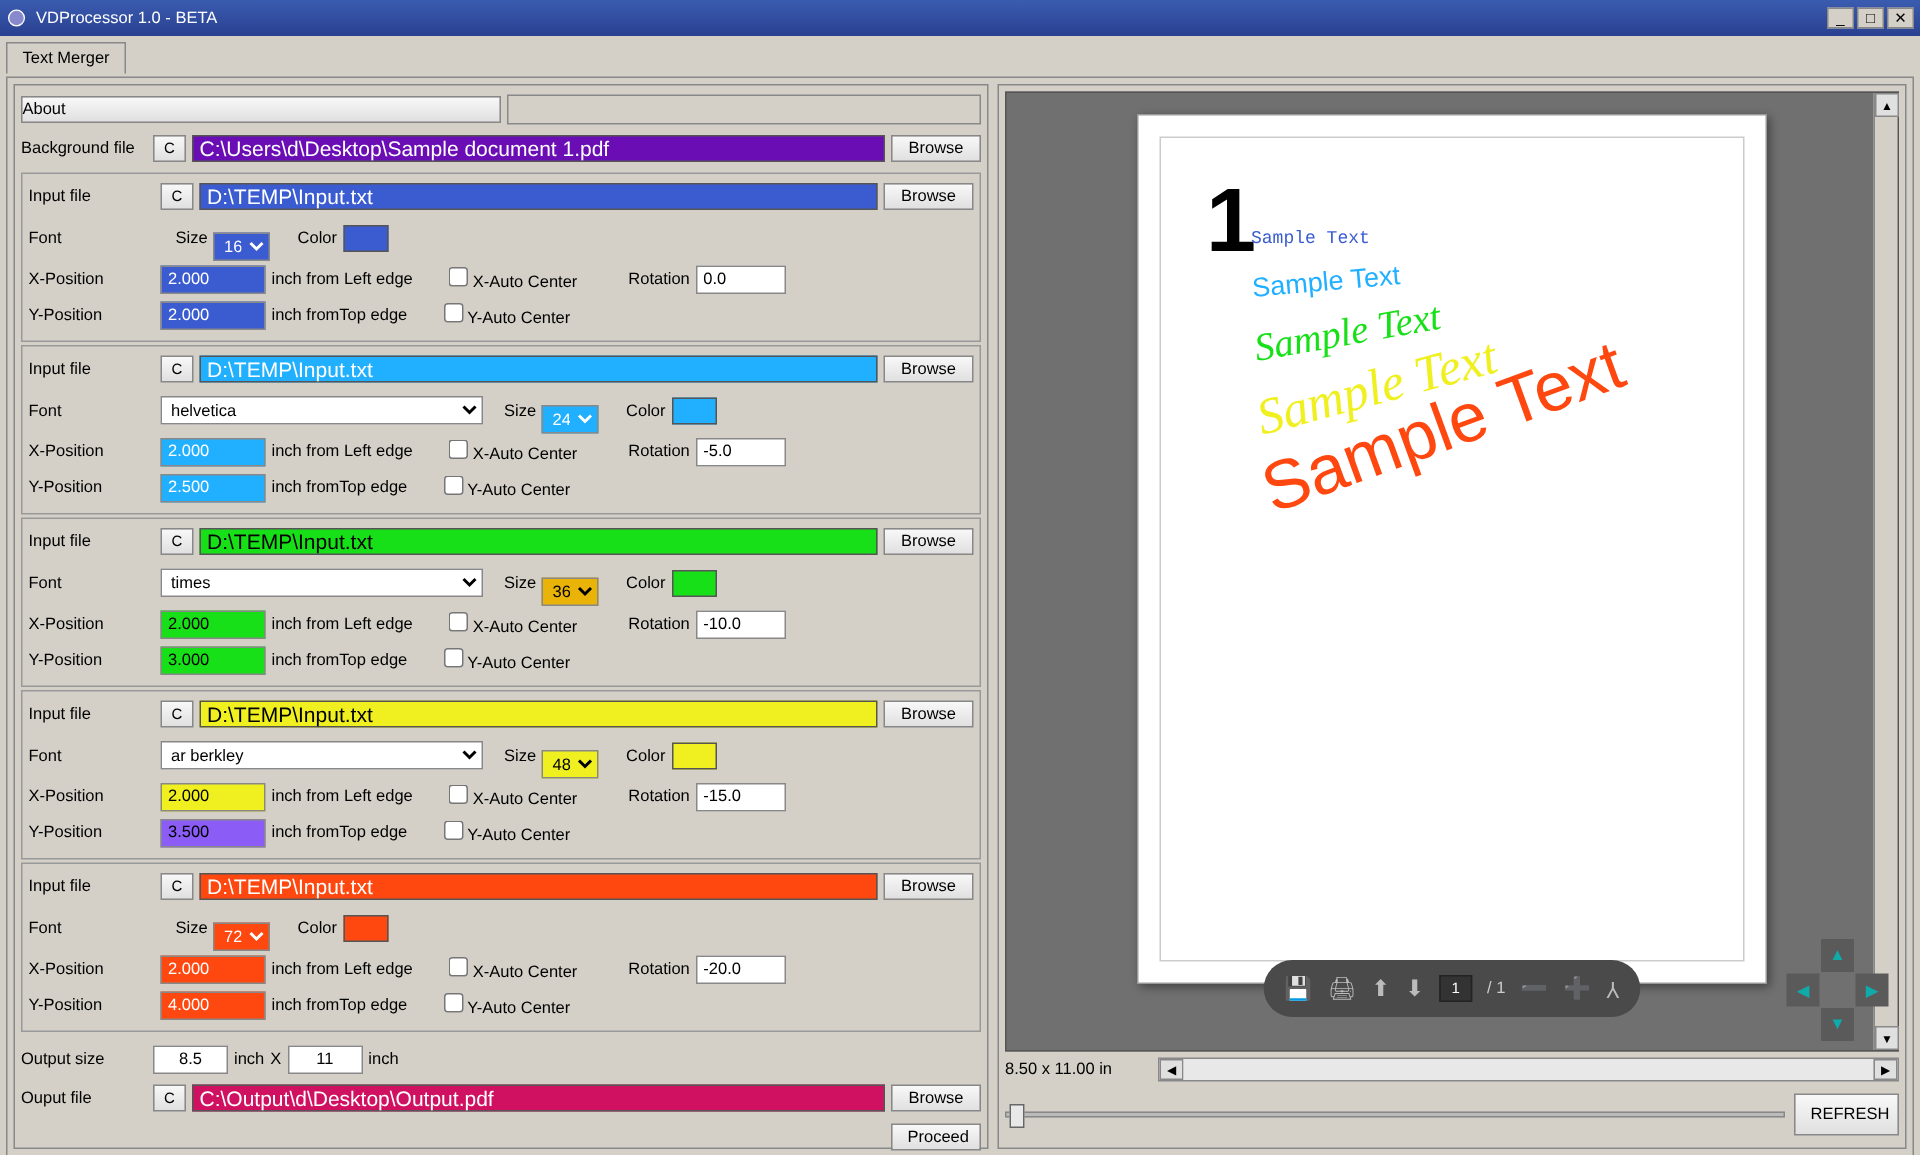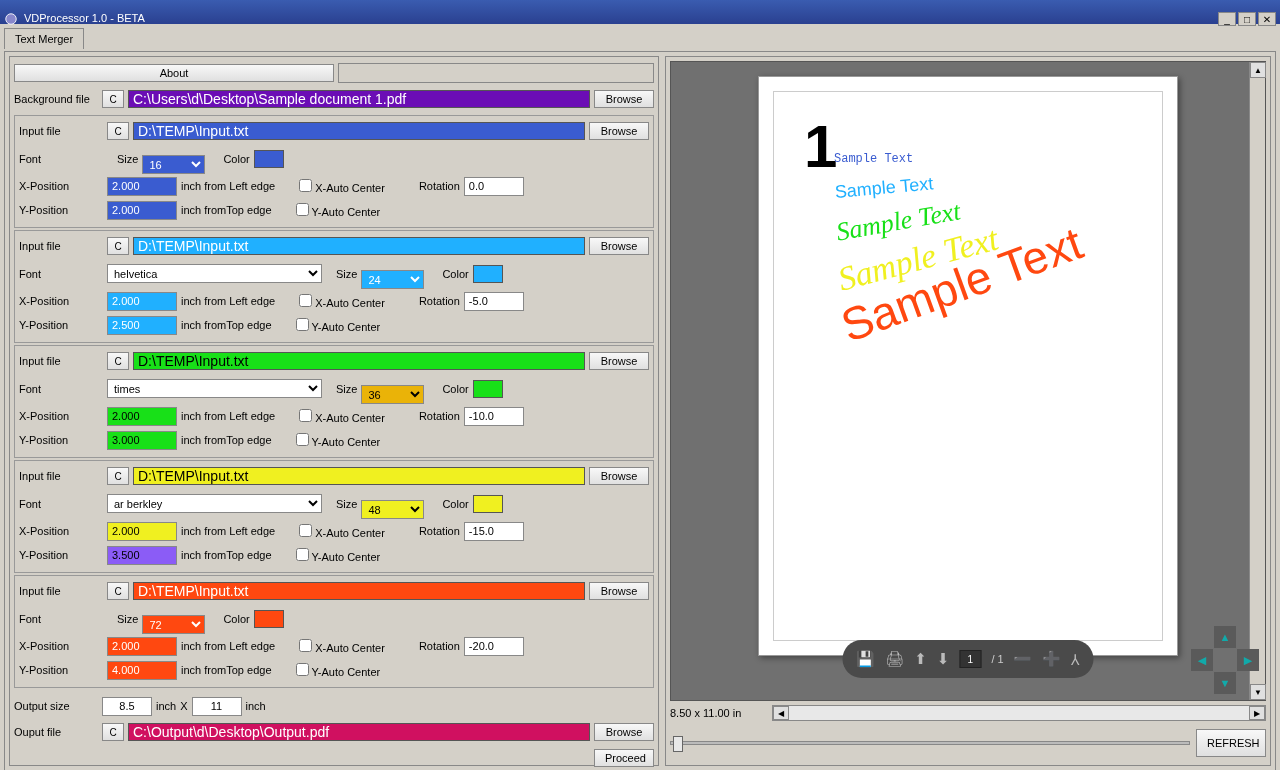--- a/index.html
+++ b/index.html
@@ -1,19 +1,19 @@
 <!DOCTYPE html>
 <html><head>
 <meta charset="utf-8">
 <style>
 * { box-sizing: border-box; margin: 0; padding: 0; }
 body { font-family: "Segoe UI", Tahoma, Arial, sans-serif; font-size: 11px; background: #e0e0e0; width: 1280px; height: 770px; overflow: hidden; }
 
 
-.titlebar { background: linear-gradient(#3a5cb0, #2a4090); color: #fff; height: 22px; display: flex; align-items: flex-start; padding: 12px 4px; }
+.titlebar { background: linear-gradient(#3a5cb0, #2a4090); color: #fff; height: 22px; display: flex; align-items: center; padding: 12px 4px; }
 .titlebar .icon { width: 14px; height: 14px; margin-right: 6px; }
 .title-controls { margin-left: auto; display: flex; gap: 2px; }
 .title-controls span { width: 18px; height: 14px; background: #d4d0c8; border: 1px solid #888; font-size: 10px; display: flex; align-items: center; justify-content: center; color: #000; }
 
 
 .app-body { background: #d4d0c8; padding: 4px; height: 748px; }
 .tabs { display:flex; margin-bottom:2px;text-align:right; }
 .tab { background: #d4d0c8; border: 1px solid #888; border-bottom:none; padding: 4px 10px; font-size: 11px; }
 
 .main-frame { border: 1px solid #888; height: 720px; display: flex; gap: 6px; padding: 4px; background:#d4d0c8; }
@@ -23,27 +23,27 @@
 .btn { background: linear-gradient(#f8f8f8,#e0e0e0); border:1px solid #888; padding:2px 10px; font-size:11px; cursor:pointer; }
 .row { display:flex; align-items:center; gap:4px; min-height:24px; }
 .label { width: 84px; font-size:11px; }
 .c-btn { width: 22px; height:18px; border:1px solid #888; background:linear-gradient(#f8f8f8,#e0e0e0); font-size:10px; display:flex;align-items:center;justify-content:center;cursor:pointer;}
 .pathbox { flex:1; height:18px; border:1px solid #555; color:#fff; font-size:14px; display:flex; align-items:center; padding:0 4px; }
 .browse { width:60px; }
 
 .block { border:1px solid #999; padding:3px 4px 5px 4px; margin-top:2px; }
 .select { height:19px; border:1px solid #888; background:#fff; font-size:11px; padding:0 2px; }
 .font-sel { width:215px; }
-.size-sel { width:63px; color:#fff;margin-top:12px; }
+.size-sel { width:38px; color:#fff;margin-top:12px; }
 .swatch { width:30px; height:18px; border:1px solid #555; }
 .spin { width:70px; height:19px; border:1px solid #888; font-size:11px; padding:0 4px; }
 .spin-rot { width:60px; }
 input[type=checkbox] { margin-right:3px; }
 .outsize { width:50px; height:19px; border:1px solid #888; text-align:center; font-size:11px; }
-.about-wrap { width:330px; border:1px solid #888; text-align:center; padding:2px 0; }
+.about-wrap { width:330px; border:1px solid #888; padding:2px 0; }
 
 
 .right-panel { flex:1; border:1px solid #888; padding:4px; background:#d4d0c8; display:flex; flex-direction:column; }
 .preview-area { flex:1; background:#707070; border:1px solid #555; position:relative; display:flex; justify-content:center; padding:14px; }
 .page { background:#fff; width:420px; height:580px; border:1px solid #999; box-shadow:2px 2px 6px rgba(0,0,0,.4); position:relative; padding:14px; }
 .page .inner { border:1px solid #ccc; width:100%; height:100%; padding:20px 30px; position:relative; }
 .bignum { font-size:60px; font-weight:900; font-family: Arial Black, sans-serif; }
 .sample { position:absolute; left:60px; white-space:nowrap; }
 
 

